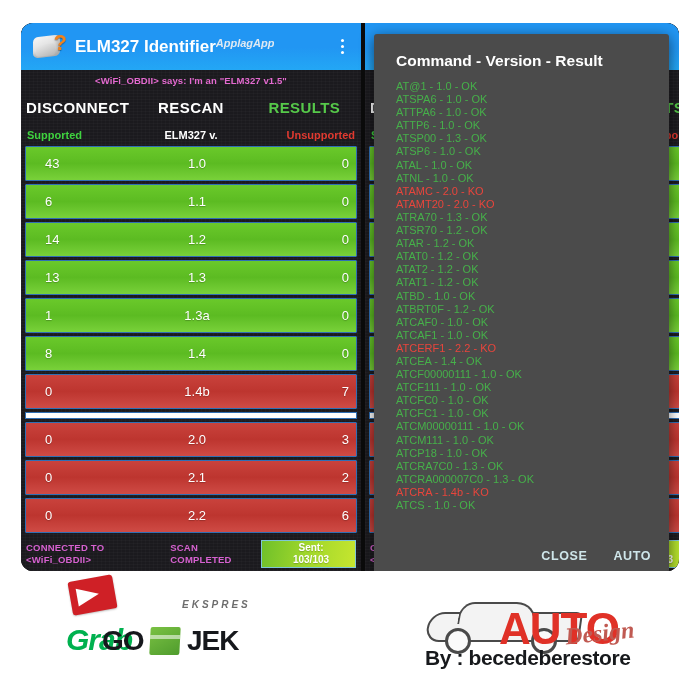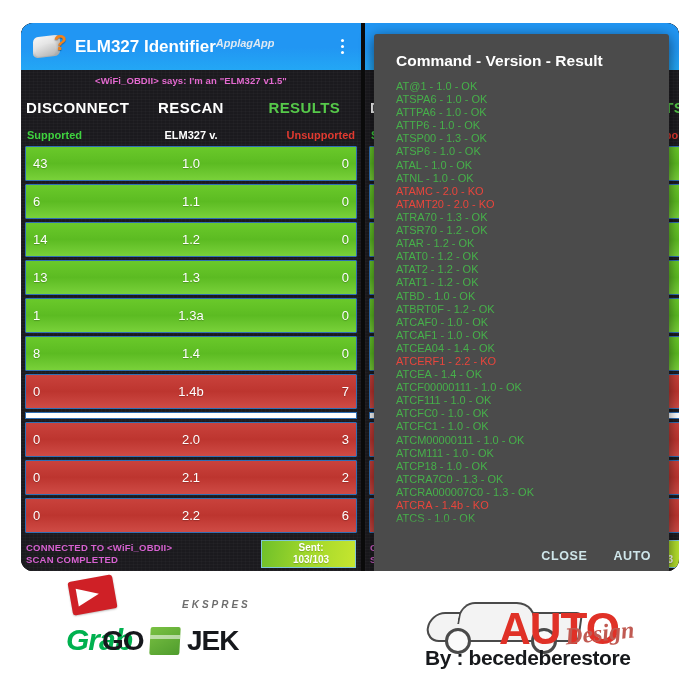--- a/index.html
+++ b/index.html
@@ -119,40 +119,41 @@
   }
   .row.sup{
     background:linear-gradient(180deg,#6ac92a 0%,#5cbb22 50%,#79d13a 100%);
   }
   .row.unsup{
     background:linear-gradient(180deg,#c9423c 0%,#bd352f 50%,#cf4b45 100%);
   }
   .row .n{
     flex:0 0 95px;color:#ffffff;font-size:13px;text-align:left;
     text-shadow:0 1px 1px rgba(0,0,0,.22);
+    margin-left:12px;
   }
   .row .v{
     flex:1 1 auto;color:#ffffff;font-size:13px;text-align:center;
     text-shadow:0 1px 1px rgba(0,0,0,.22);
   }
   .row .u{
     flex:0 0 95px;color:#ffffff;font-size:13px;text-align:right;
     text-shadow:0 1px 1px rgba(0,0,0,.22);
   }
   .divider{
     height:7px;margin:0 0 3px 0;background:#ffffff;border:1px solid #2f6fb5;
     box-sizing:border-box;
   }
 
   
   .statusbar{
     position:absolute;left:0;right:0;bottom:0;height:34px;display:flex;align-items:center;
     padding:0 5px;box-sizing:border-box;
   }
-  .status-left{flex:1 1 auto;display:flex;flex-direction:column;justify-content:center;}
+  .status-left{flex:1 1 auto;display:flex;flex-direction:row;justify-content:center;}
   .status-left div{color:#d661d0;font-size:9.5px;font-weight:bold;line-height:12px;letter-spacing:.2px;}
   .sent-box{
     flex:0 0 95px;height:28px;border:1px solid #7fc6d6;box-sizing:border-box;
     background:linear-gradient(100deg,#6fc02a 0%,#9ed62b 45%,#c6e62f 100%);
     display:flex;flex-direction:column;justify-content:center;padding-left:5px;text-align:center;
   }
   .sent-box div{color:#ffffff;font-size:10px;font-weight:bold;line-height:12px;
     text-shadow:0 1px 1px rgba(0,0,0,.2);}
 
   
@@ -478,21 +479,20 @@
               <div class="cmdline ok">ATRA70 - 1.3 - OK</div>
               <div class="cmdline ok">ATSR70 - 1.2 - OK</div>
               <div class="cmdline ok">ATAR - 1.2 - OK</div>
               <div class="cmdline ok">ATAT0 - 1.2 - OK</div>
               <div class="cmdline ok">ATAT2 - 1.2 - OK</div>
               <div class="cmdline ok">ATAT1 - 1.2 - OK</div>
               <div class="cmdline ok">ATBD - 1.0 - OK</div>
               <div class="cmdline ok">ATBRT0F - 1.2 - OK</div>
               <div class="cmdline ok">ATCAF0 - 1.0 - OK</div>
               <div class="cmdline ok">ATCAF1 - 1.0 - OK</div>
-              <div class="cmdline ok">ATCEA04 - 1.4 - OK</div>
               <div class="cmdline ko">ATCERF1 - 2.2 - KO</div>
               <div class="cmdline ok">ATCEA - 1.4 - OK</div>
               <div class="cmdline ok">ATCF00000111 - 1.0 - OK</div>
               <div class="cmdline ok">ATCF111 - 1.0 - OK</div>
               <div class="cmdline ok">ATCFC0 - 1.0 - OK</div>
               <div class="cmdline ok">ATCFC1 - 1.0 - OK</div>
               <div class="cmdline ok">ATCM00000111 - 1.0 - OK</div>
               <div class="cmdline ok">ATCM111 - 1.0 - OK</div>
               <div class="cmdline ok">ATCP18 - 1.0 - OK</div>
               <div class="cmdline ok">ATCRA7C0 - 1.3 - OK</div>

